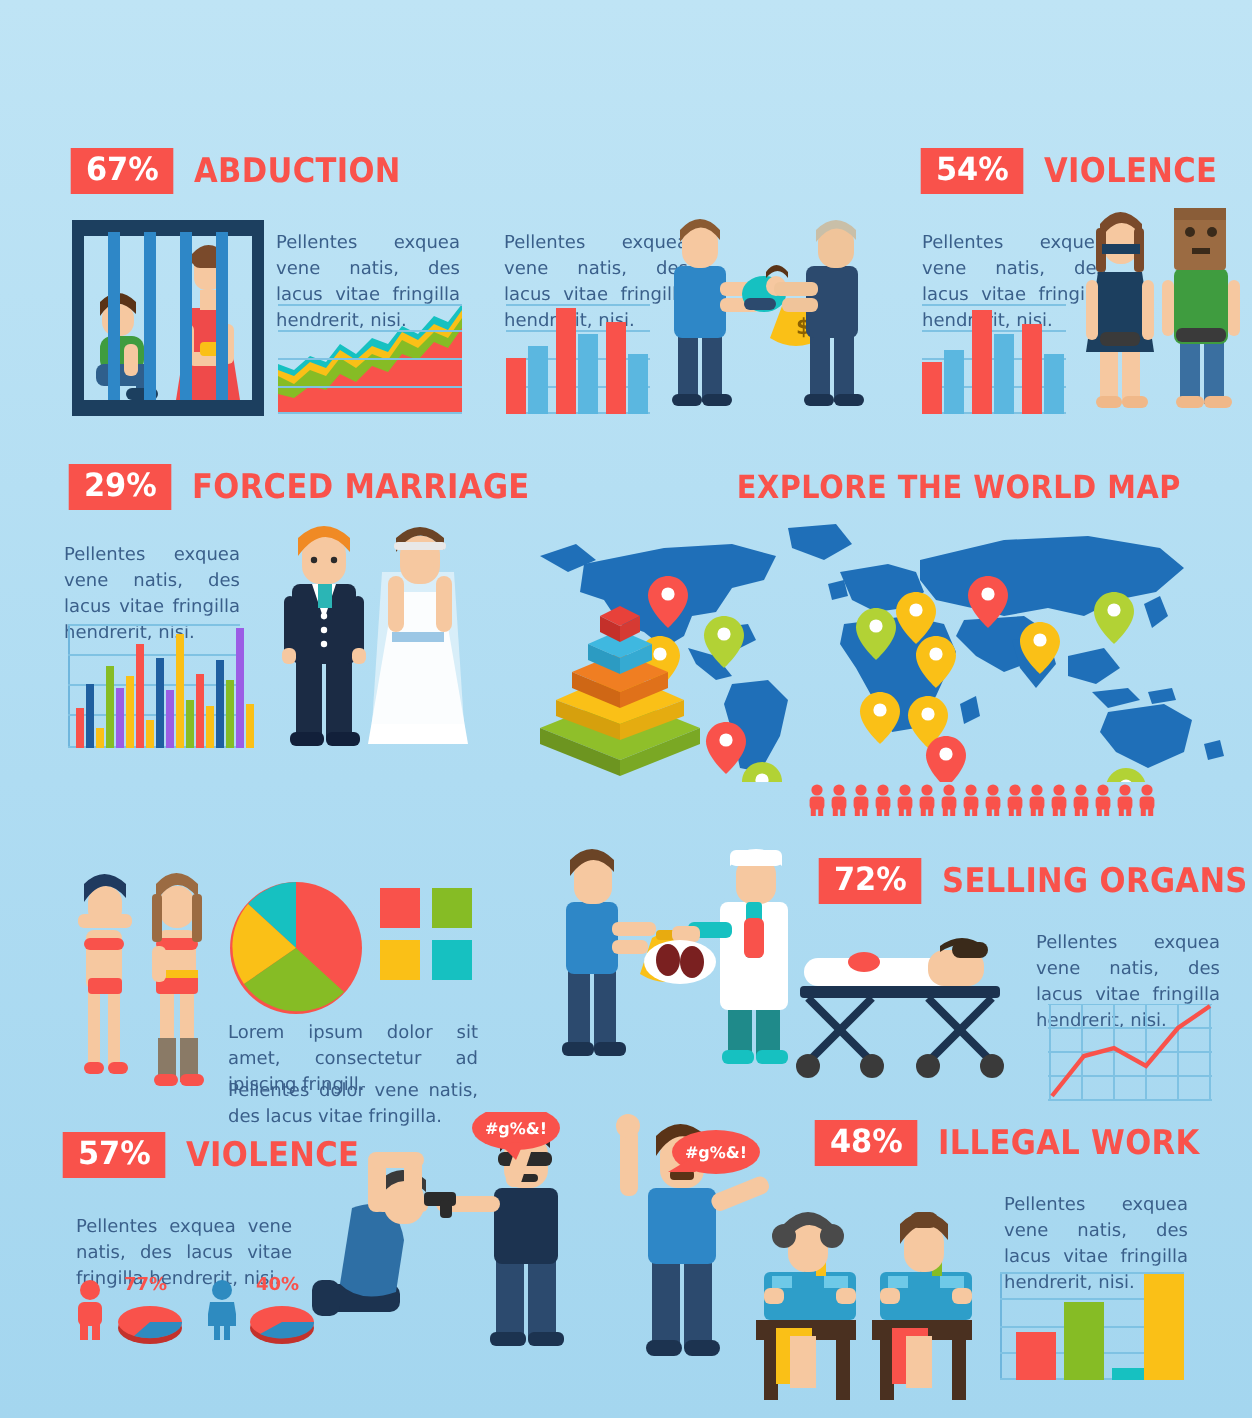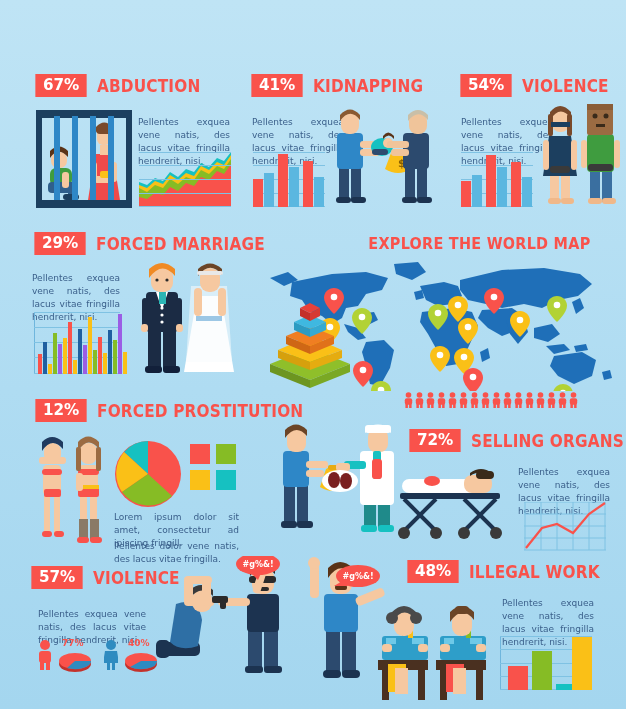--- a/index.html
+++ b/index.html
@@ -136,24 +136,20 @@
     <div class="gridline" style="top:41px;"></div>
     <div class="gridline" style="top:54px;"></div>
     <svg width="92" height="55">
       <polygon points="0,30 8,33 16,26 24,29 31,20 39,25 47,17 55,20 62,11 70,15 78,6 85,9 92,0 92,55 0,55" fill="#16c1c1"></polygon>
       <polygon points="0,33 8,36 16,29 24,32 31,23 39,28 47,21 55,24 62,14 70,18 78,10 85,13 92,3 92,55 0,55" fill="#fac017"></polygon>
       <polygon points="0,36 8,40 16,33 24,36 31,27 39,32 47,25 55,28 62,18 70,22 78,14 85,17 92,7 92,55 0,55" fill="#86bc25"></polygon>
       <polygon points="0,45 8,47 16,41 24,43 31,35 39,39 47,31 55,34 62,25 70,28 78,19 85,22 92,12 92,55 0,55" fill="#f9524b"></polygon>
     </svg>
   </div>
 
-  <div class="head-row" style="left:250px; top:74px;">
-    <span class="badge">41%</span>
-    <span class="sec-title">KIDNAPPING</span>
-  </div>
   <div class="body-text" style="left:252px; top:116px; width:92px;">Pellentes exquea vene natis, des lacus vitae fringilla hendrerit, nisi.</div>
 
   <div class="gridchart" style="left:253px; top:152px; width:72px; height:55px;">
     <div class="gridline" style="top:0;"></div>
     <div class="gridline" style="top:13px;"></div>
     <div class="gridline" style="top:27px;"></div>
     <div class="gridline" style="top:41px;"></div>
     <div class="gridline" style="top:54px;"></div>
     <div class="bar" style="left:0px;  width:10px; height:28px; background:#f9524b;"></div>
     <div class="bar" style="left:11px; width:10px; height:34px; background:#5bb7e0;"></div>
@@ -543,24 +539,20 @@
         <rect x="5.1" y="12" width="2.5" height="4" fill="#f9524b"></rect>
       </svg>
       <svg width="9" height="16">
         <circle cx="4.5" cy="3" r="2.8" fill="#f9524b"></circle>
         <rect x="0.8" y="6.2" width="7.4" height="6.5" rx="2" fill="#f9524b"></rect>
         <rect x="1.4" y="12" width="2.5" height="4" fill="#f9524b"></rect>
         <rect x="5.1" y="12" width="2.5" height="4" fill="#f9524b"></rect>
       </svg>
     </div>
 
-  <div class="head-row" style="left:34px; top:399px;">
-    <span class="badge">12%</span>
-    <span class="sec-title">FORCED PROSTITUTION</span>
-  </div>
 
   <svg style="position:absolute;left:32px;top:435px;" width="78" height="115">
     <g>
       <rect x="12" y="56" width="6" height="42" fill="#f6c8a0"></rect>
       <rect x="22" y="56" width="6" height="42" fill="#f6c8a0"></rect>
       <rect x="10" y="96" width="10" height="6" rx="3" fill="#f9524b"></rect>
       <rect x="22" y="96" width="10" height="6" rx="3" fill="#f9524b"></rect>
       <rect x="11" y="30" width="18" height="30" rx="4" fill="#f6c8a0"></rect>
       <rect x="10" y="34" width="20" height="6" rx="3" fill="#f9524b"></rect>
       <rect x="12" y="54" width="17" height="8" rx="2" fill="#f9524b"></rect>

